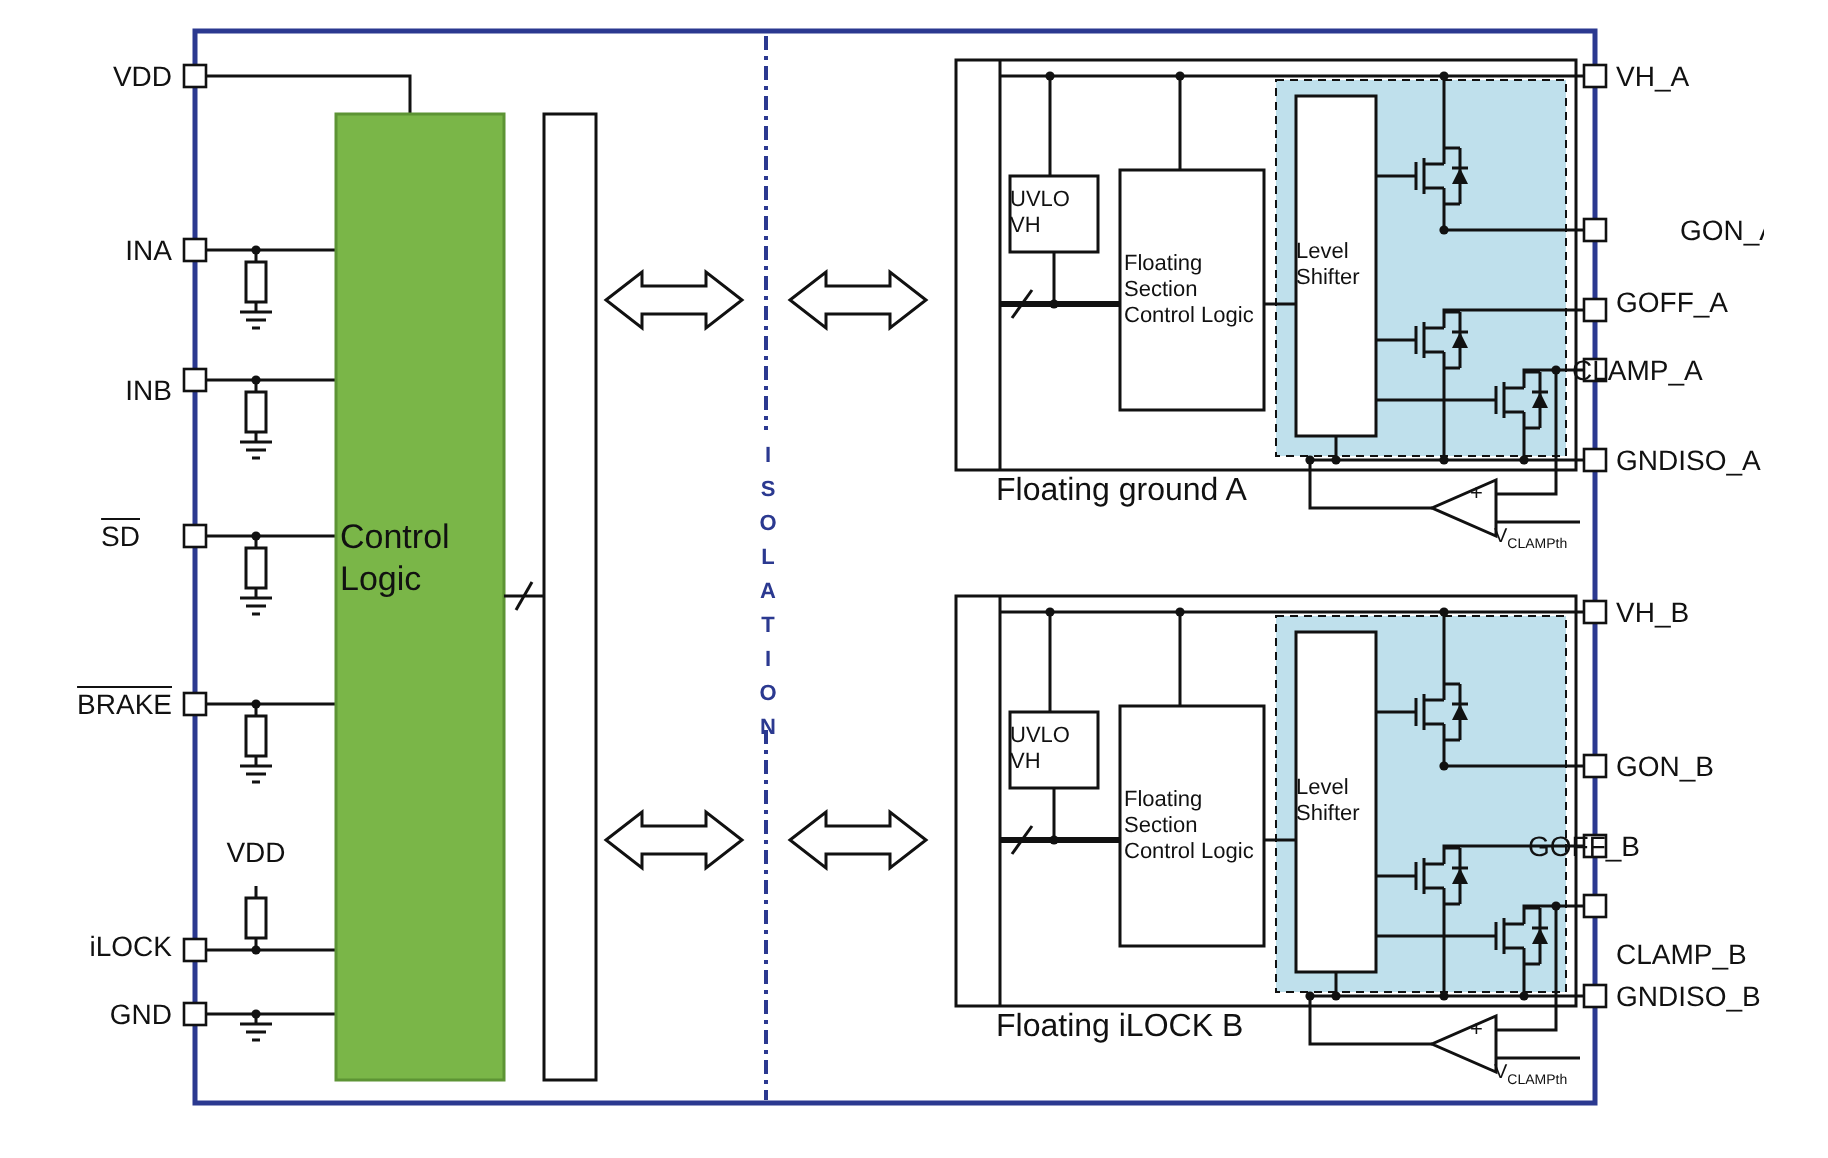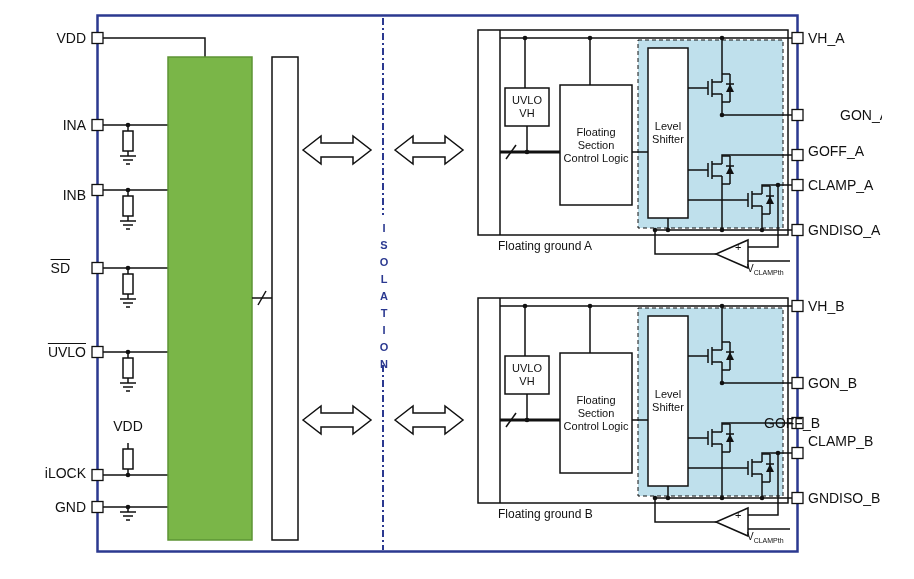--- a/index.html
+++ b/index.html
@@ -4,24 +4,24 @@
 <style>
   html,body{margin:0;padding:0;background:#fff}
   .stage{position:relative;width:882px;height:579px;background:#fff;
          font-family:"Liberation Sans",sans-serif;color:#111;overflow:hidden}
   .stage svg{position:absolute;left:0;top:0}
   .lbl{position:absolute}
   .pin-label{font-size:14px;line-height:18px;font-weight:400}
   .left-pin{width:60px;text-align:right}
   .right-pin{width:92px;text-align:left}
   .overline{text-decoration:overline}
-  .block-label{display:flex;align-items:center;justify-content:center;text-align:center}
+  .block-label{display:flex;align-items:center;justify-content:center;text-align:left}
   .cl-label{font-size:17px;line-height:21px}
   .small{font-size:11px;line-height:13px}
-  .fg-label{font-size:12px;line-height:14px}
+  .fg-label{font-size:16px;line-height:14px}
   .iso{writing-mode:vertical-rl;text-orientation:upright;color:var(--blue);
        font-weight:bold;font-size:11px;letter-spacing:5px;line-height:13px}
   .plus{font-size:11px;line-height:11px}
   .vclamp{font-size:10px;line-height:11px}
   .vclamp sub{font-size:7px}
   .box{fill:none;stroke:#111;stroke-width:1.5}
   .boxw{fill:#fff;stroke:#111;stroke-width:1.5}
   .wire{fill:none;stroke:#111;stroke-width:1.5}
   .thick{fill:none;stroke:#111;stroke-width:3}
 </style>
@@ -133,45 +133,46 @@
     <rect x="792" y="417.5" width="11" height="11"></rect>
     <rect x="792" y="447.5" width="11" height="11"></rect>
     <rect x="792" y="492.5" width="11" height="11"></rect>
   </g>
 </svg>
 
 <div class="lbl pin-label left-pin" style="left:26px;top:29px">VDD</div>
 <div class="lbl pin-label left-pin" style="left:26px;top:116px">INA</div>
 <div class="lbl pin-label left-pin" style="left:26px;top:186px">INB</div>
 <div class="lbl pin-label left-pin overline" style="left:10px;top:259px">SD</div>
-<div class="lbl pin-label left-pin overline" style="left:26px;top:343px">UVLO</div>
+<div class="lbl pin-label left-pin overline" style="left:26px;top:343px">BRAKE</div>
 <div class="lbl pin-label left-pin" style="left:26px;top:464px">iLOCK</div>
 <div class="lbl pin-label left-pin" style="left:26px;top:498px">GND</div>
 <div class="lbl pin-label" style="left:103px;top:417px;width:50px;text-align:center">VDD</div>
 
+<div class="lbl block-label cl-label" style="left:170px;top:258px;width:80px">Control Logic</div>
 <div class="lbl iso" style="left:377px;top:222px;height:145px">ISOLATION</div>
 
 <div class="lbl block-label small" style="left:505px;top:88px;width:44px;height:38px">UVLO VH</div>
 <div class="lbl block-label small" style="left:562px;top:85px;width:68px;height:120px">Floating Section Control Logic</div>
 <div class="lbl block-label small" style="left:648px;top:48px;width:40px;height:170px">Level Shifter</div>
 <div class="lbl fg-label" style="left:498px;top:239px">Floating ground A</div>
 <div class="lbl plus" style="left:735px;top:242px">+</div>
 <div class="lbl vclamp" style="left:747px;top:263px"><span>V</span><sub>CLAMPth</sub></div>
 
 <div class="lbl block-label small" style="left:505px;top:356px;width:44px;height:38px">UVLO VH</div>
 <div class="lbl block-label small" style="left:562px;top:353px;width:68px;height:120px">Floating Section Control Logic</div>
 <div class="lbl block-label small" style="left:648px;top:316px;width:40px;height:170px">Level Shifter</div>
-<div class="lbl fg-label" style="left:498px;top:507px">Floating ground B</div>
+<div class="lbl fg-label" style="left:498px;top:507px">Floating iLOCK B</div>
 <div class="lbl plus" style="left:735px;top:510px">+</div>
 <div class="lbl vclamp" style="left:747px;top:531px"><span>V</span><sub>CLAMPth</sub></div>
 
 <div class="lbl pin-label right-pin" style="left:808px;top:29px">VH_A</div>
 <div class="lbl pin-label right-pin" style="left:840px;top:106px">GON_A</div>
 <div class="lbl pin-label right-pin" style="left:808px;top:142px">GOFF_A</div>
-<div class="lbl pin-label right-pin" style="left:808px;top:176px">CLAMP_A</div>
+<div class="lbl pin-label right-pin" style="left:786px;top:176px">CLAMP_A</div>
 <div class="lbl pin-label right-pin" style="left:808px;top:221px">GNDISO_A</div>
 <div class="lbl pin-label right-pin" style="left:808px;top:297px">VH_B</div>
 <div class="lbl pin-label right-pin" style="left:808px;top:374px">GON_B</div>
 <div class="lbl pin-label right-pin" style="left:764px;top:414px">GOFF_B</div>
-<div class="lbl pin-label right-pin" style="left:808px;top:432px">CLAMP_B</div>
+<div class="lbl pin-label right-pin" style="left:808px;top:468px">CLAMP_B</div>
 <div class="lbl pin-label right-pin" style="left:808px;top:489px">GNDISO_B</div>
 
 </div>
 
 </body></html>

